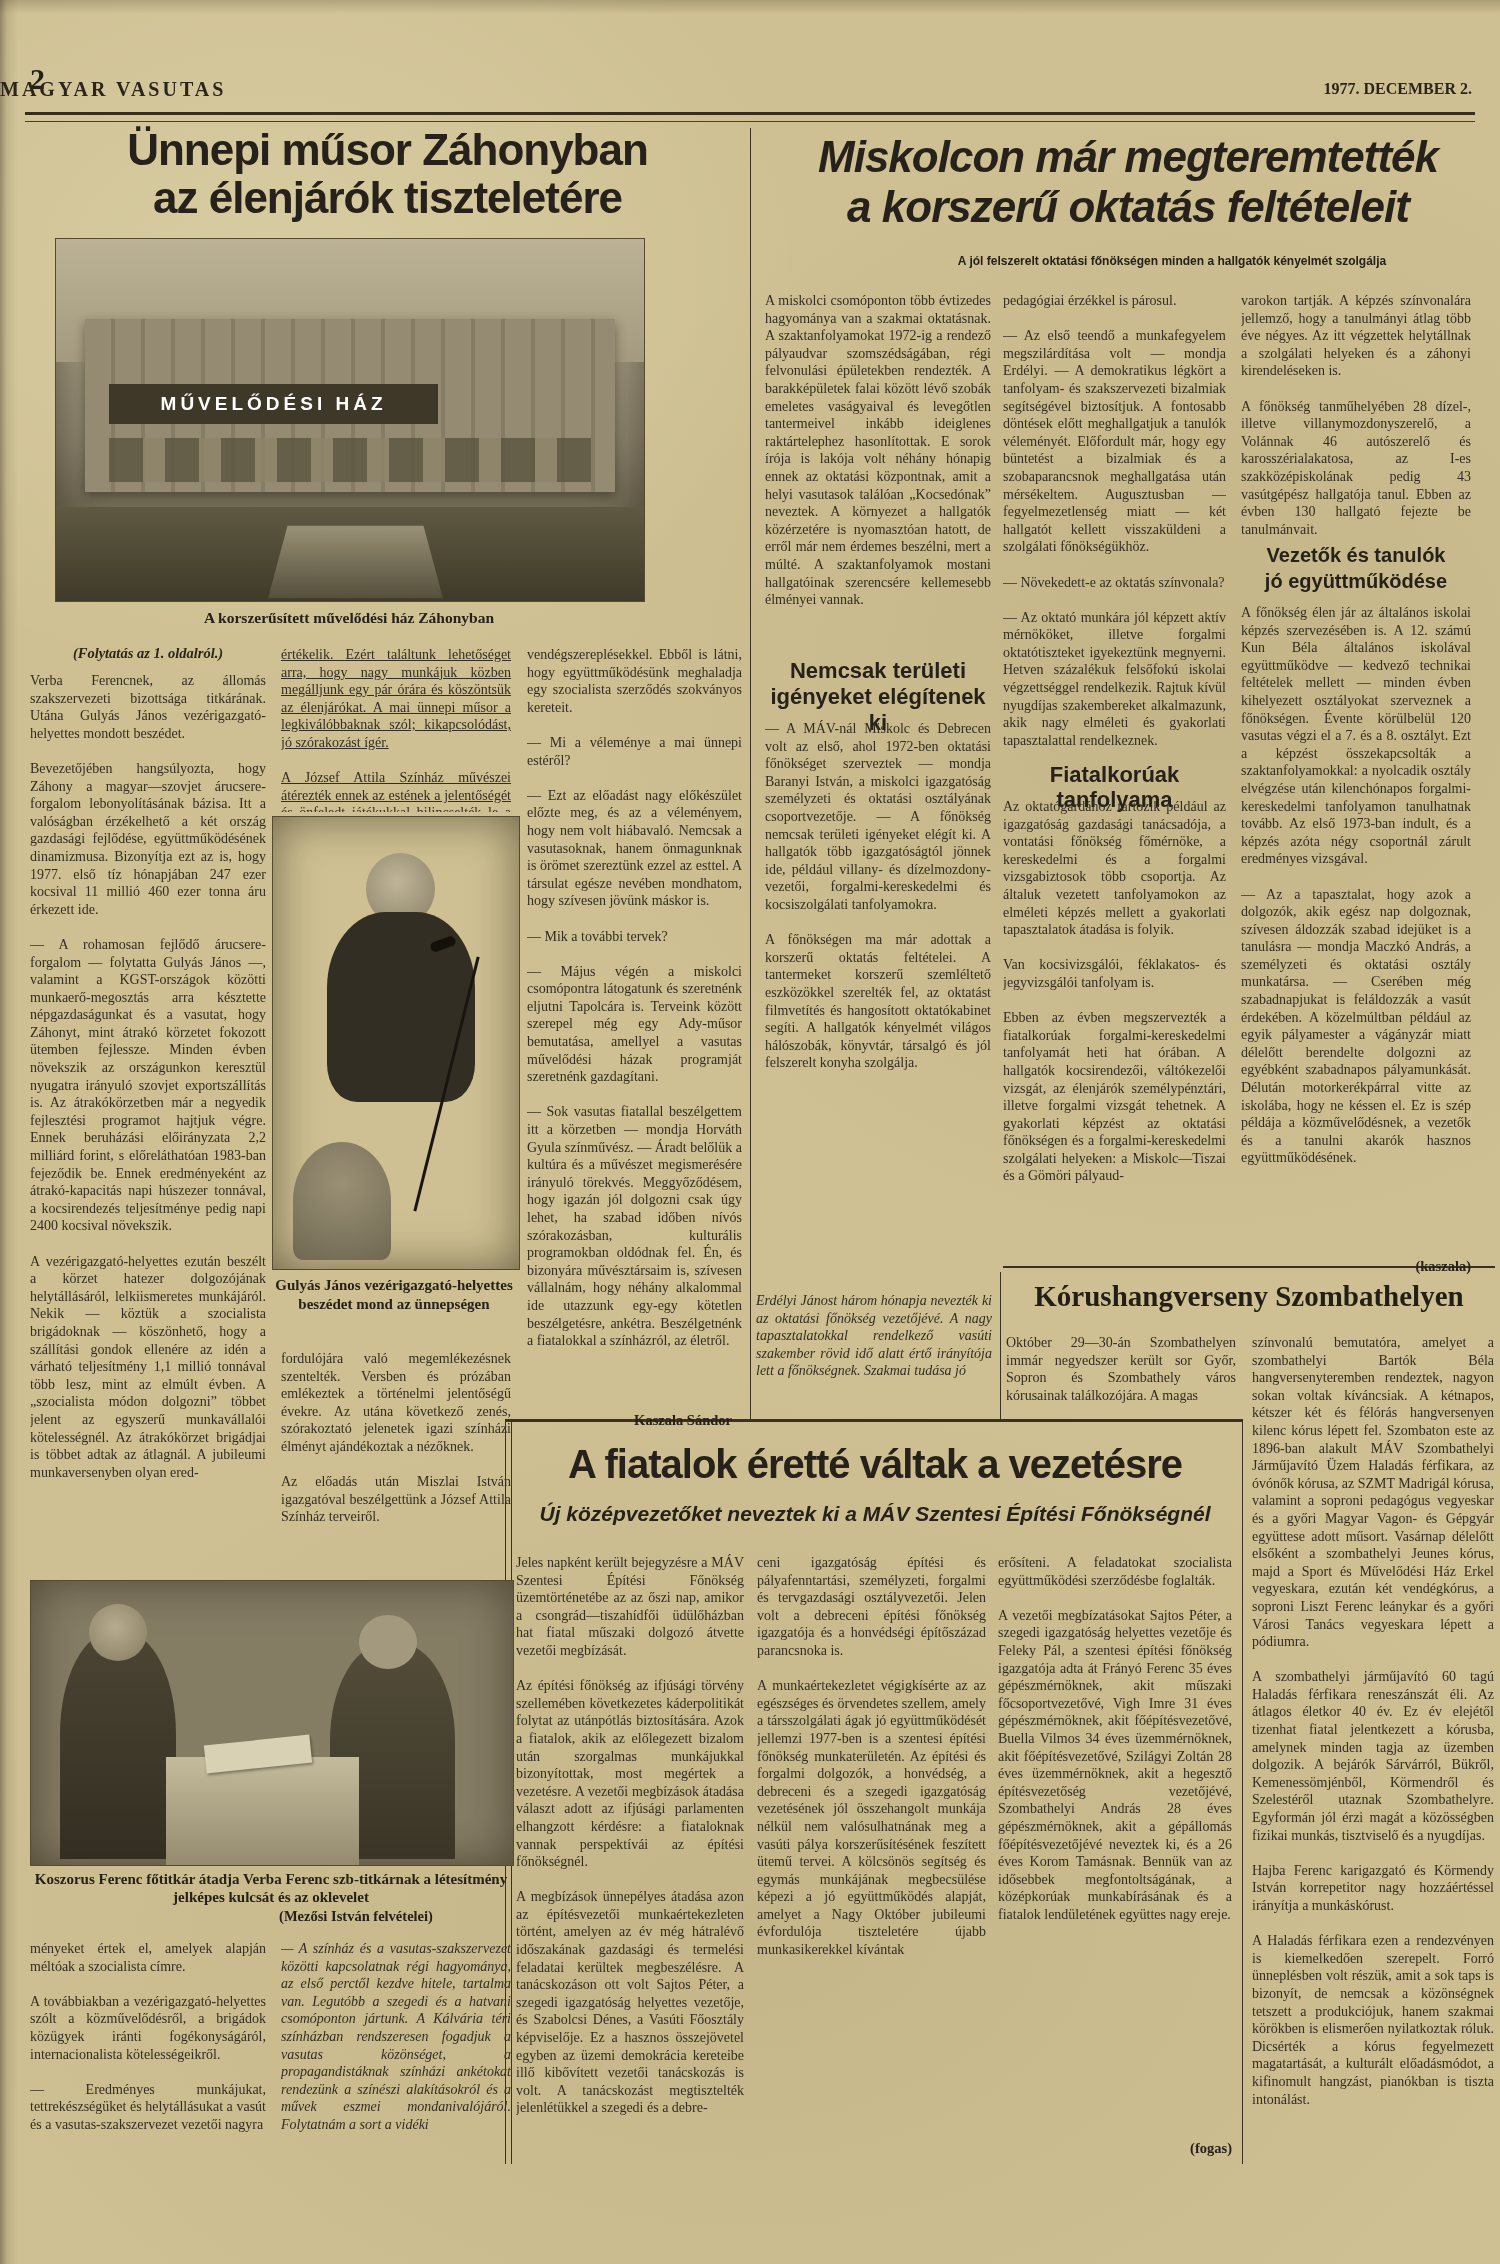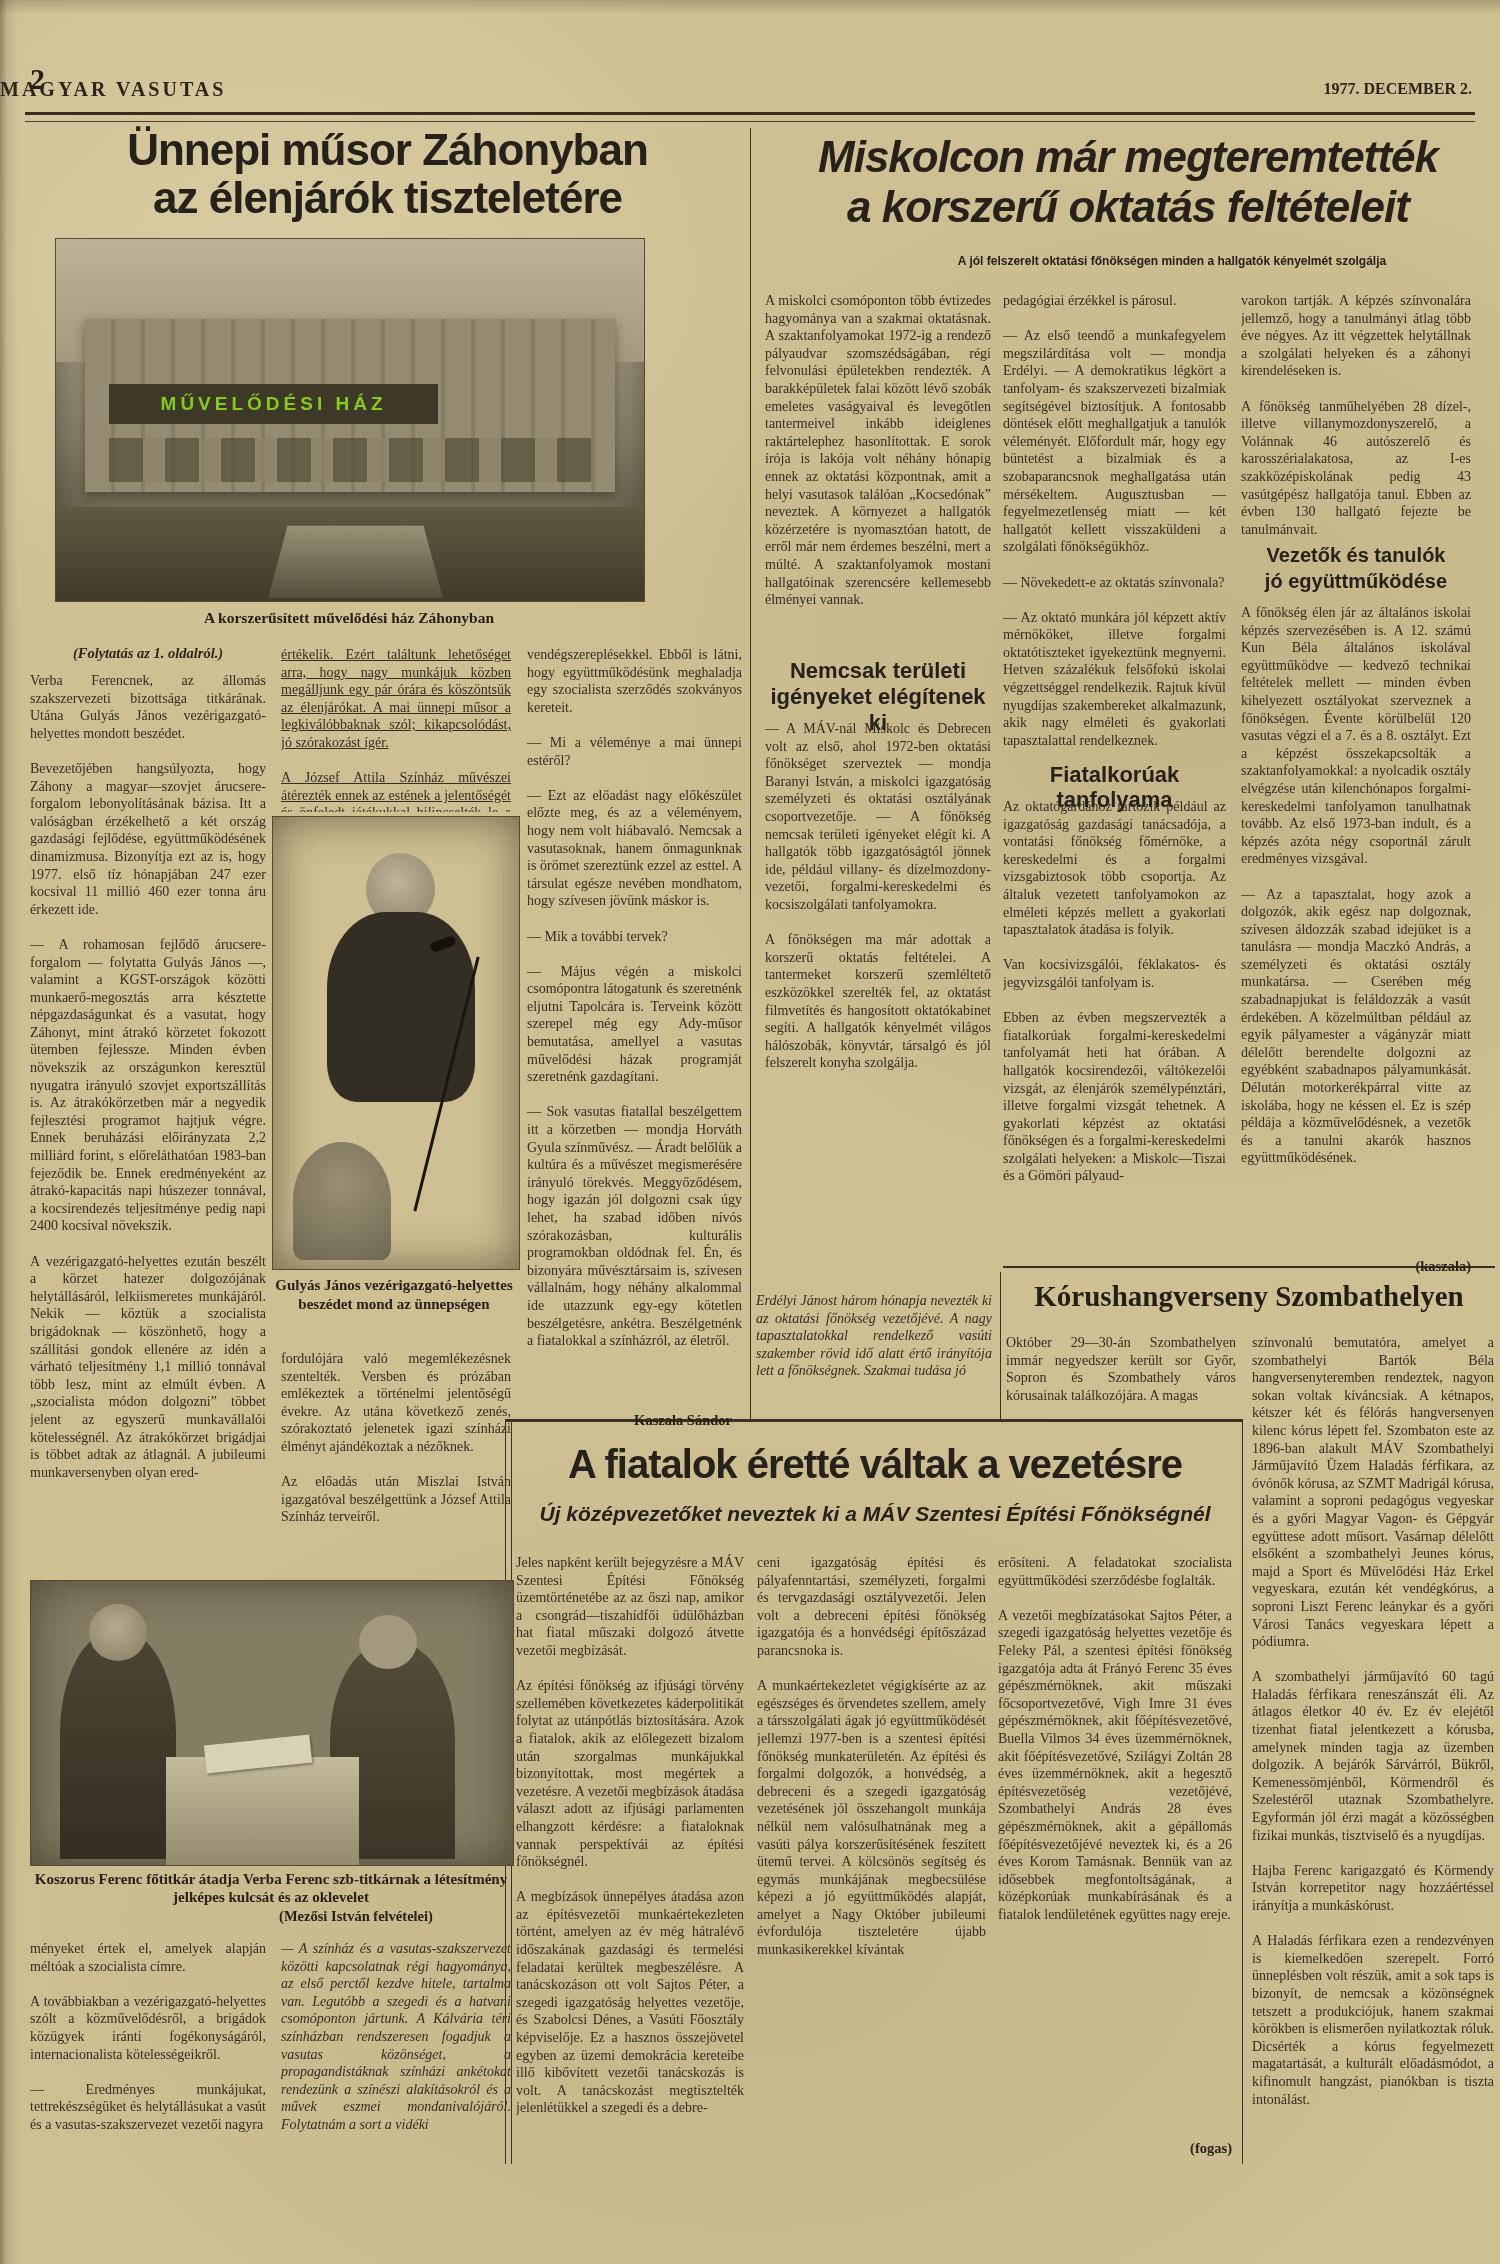--- a/index.html
+++ b/index.html
@@ -45,21 +45,21 @@
   <div class="abs rule" style="left:511px;top:1419px;width:1px;height:745px;"></div>
   <div class="abs rule" style="left:1242px;top:1419px;width:1px;height:745px;"></div>
 
   <div class="abs subhead" style="left:35px;top:126px;width:705px;font-size:44px;line-height:48px;letter-spacing:-1px;">Ünnepi műsor Záhonyban
 az élenjárók tiszteletére</div>
 
   <div class="abs photo" style="left:55px;top:238px;width:588px;height:362px;background:linear-gradient(180deg,#b2a88d 0%,#a39a80 30%,#8e8670 55%,#6b644f 78%,#4c4634 100%);">
     <div class="ph-el" style="left:0;top:0;width:100%;height:34%;background:linear-gradient(180deg,#bcb296,#a49a7f);"></div>
     <div class="ph-el" style="left:5%;top:22%;width:90%;height:48%;background:repeating-linear-gradient(90deg,#948b72 0 26px,#857c65 26px 30px);box-shadow:0 4px 10px rgba(30,25,12,.45);"></div>
     <div class="ph-el" style="left:9%;top:40%;width:56%;height:11%;background:#3e3828;display:flex;align-items:center;justify-content:center;">
-      <span style="font-family:'Liberation Sans',sans-serif;font-weight:bold;font-size:19px;letter-spacing:4px;color:#84cc16;">MŰVELŐDÉSI HÁZ</span>
+      <span style="font-family:'Liberation Sans',sans-serif;font-weight:bold;font-size:19px;letter-spacing:4px;color:#ffffff;">MŰVELŐDÉSI HÁZ</span>
     </div>
     <div class="ph-el" style="left:9%;top:55%;width:82%;height:12%;background:repeating-linear-gradient(90deg,#5a533e 0 34px,#8d8468 34px 56px);opacity:.8;"></div>
     <div class="ph-el" style="left:0;bottom:0;width:100%;height:26%;background:linear-gradient(180deg,#5f5942,#3f3a29);"></div>
     <div class="ph-el" style="left:38%;bottom:0;width:26%;height:24%;background:linear-gradient(180deg,rgba(205,196,165,.55),rgba(205,196,165,.15));transform:perspective(200px) rotateX(35deg);"></div>
   </div>
   <div class="abs caption" style="left:55px;top:608px;width:588px;">A korszerűsített művelődési ház Záhonyban</div>
 
   <div class="abs" style="left:30px;top:645px;width:236px;text-align:center;font-weight:bold;font-style:italic;font-size:14.5px;color:#2a2419;">(Folytatás az 1. oldalról.)</div>
   <div class="abs col" style="left:30px;top:672px;width:236px;height:906px;">Verba Ferencnek, az állomás szakszervezeti bizottsága titkárának. Utána Gulyás János vezérigazgató-helyettes mondott beszédet.
 

